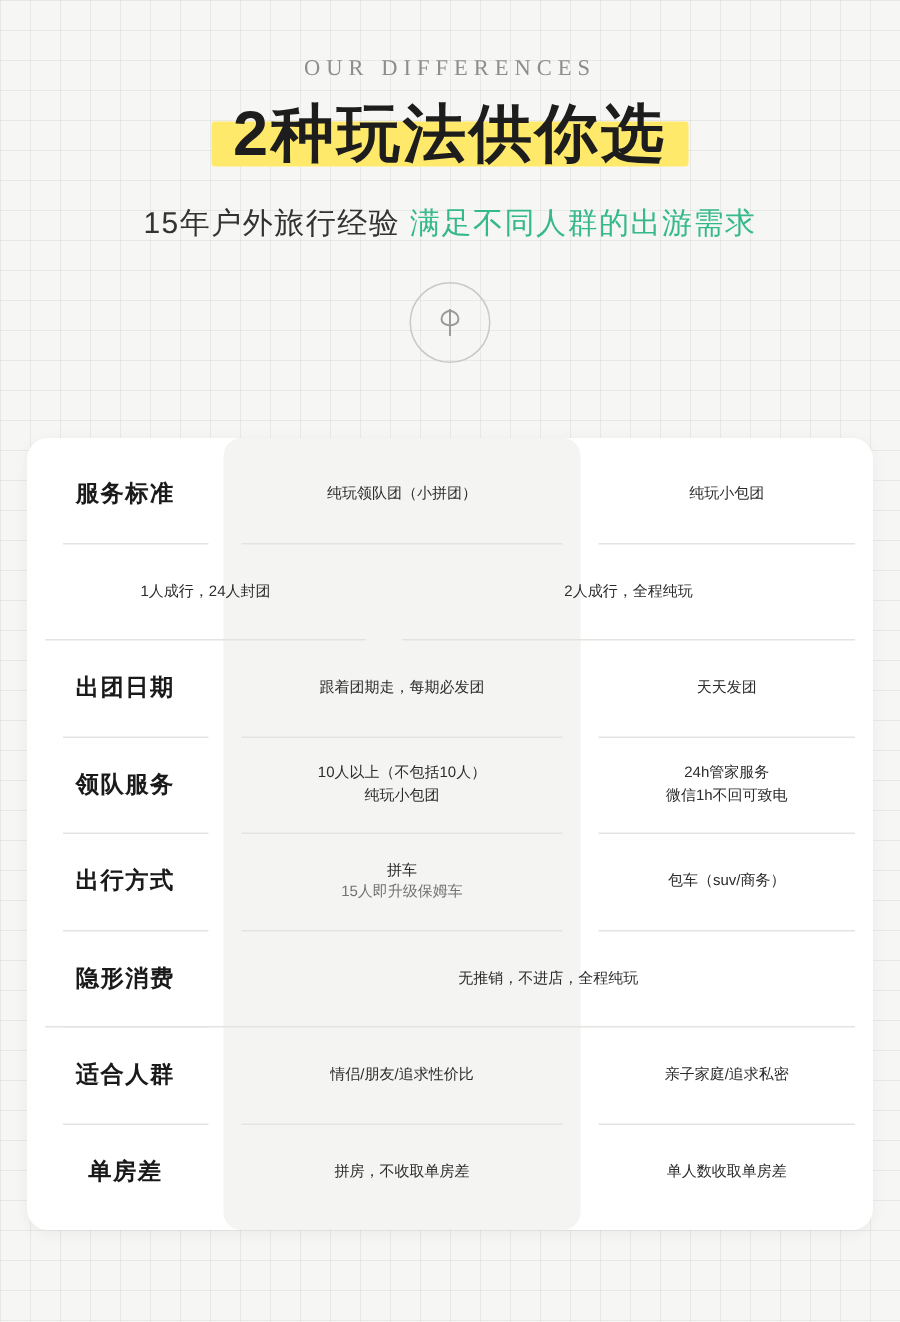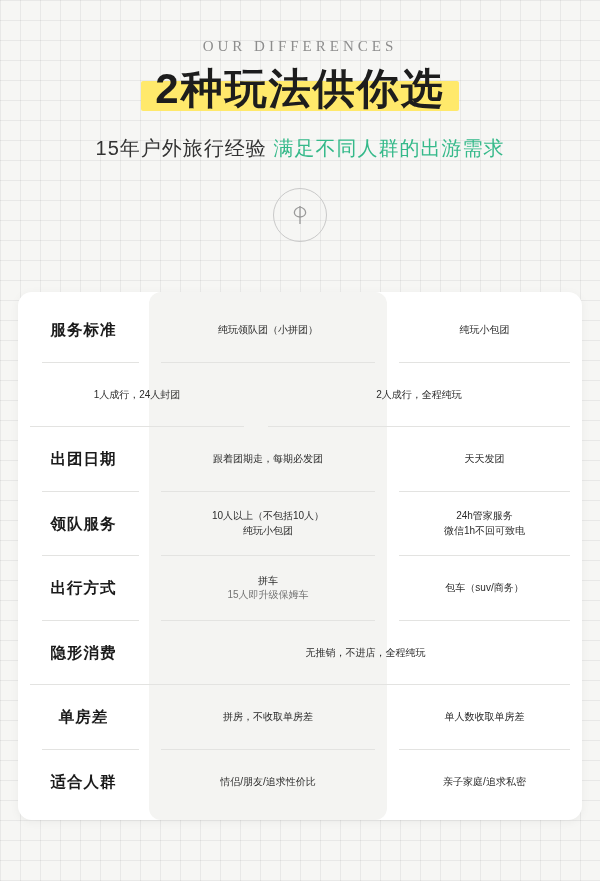--- a/index.html
+++ b/index.html
@@ -299,43 +299,43 @@
           </div>
         </div>
       </div>
 
       <div class="row">
         <div class="cell label">隐形消费</div>
         <div class="cell merged">无推销，不进店，全程纯玩</div>
       </div>
 
       <div class="row">
+        <div class="cell label">适合人群</div>
+        <div class="cell c1">
+          <div>
+            <span class="line2">情侣/朋友/追求性价比</span>
+          </div>
+        </div>
+        <div class="cell c2">
+          <div>
+            <span class="line2">亲子家庭/追求私密</span>
+          </div>
+        </div>
+      </div>
+
+      <div class="row">
         <div class="cell label">单房差</div>
         <div class="cell c1">
           <div>
             <span class="line2">拼房，不收取单房差</span>
           </div>
         </div>
         <div class="cell c2">
           <div>
             <span class="line2">单人数收取单房差</span>
-          </div>
-        </div>
-      </div>
-
-      <div class="row">
-        <div class="cell label">适合人群</div>
-        <div class="cell c1">
-          <div>
-            <span class="line2">情侣/朋友/追求性价比</span>
-          </div>
-        </div>
-        <div class="cell c2">
-          <div>
-            <span class="line2">亲子家庭/追求私密</span>
           </div>
         </div>
       </div>
 
     </div>
   </div>
 
 </div>
 
 </body></html>

